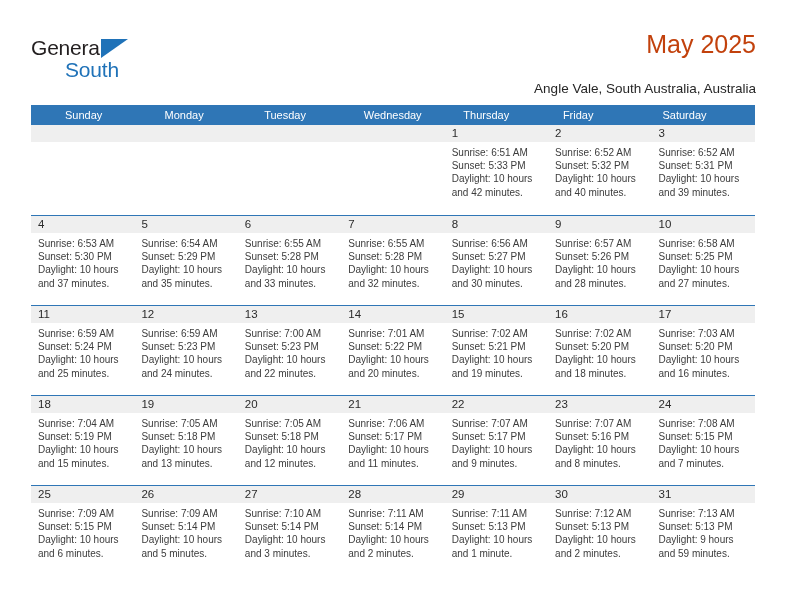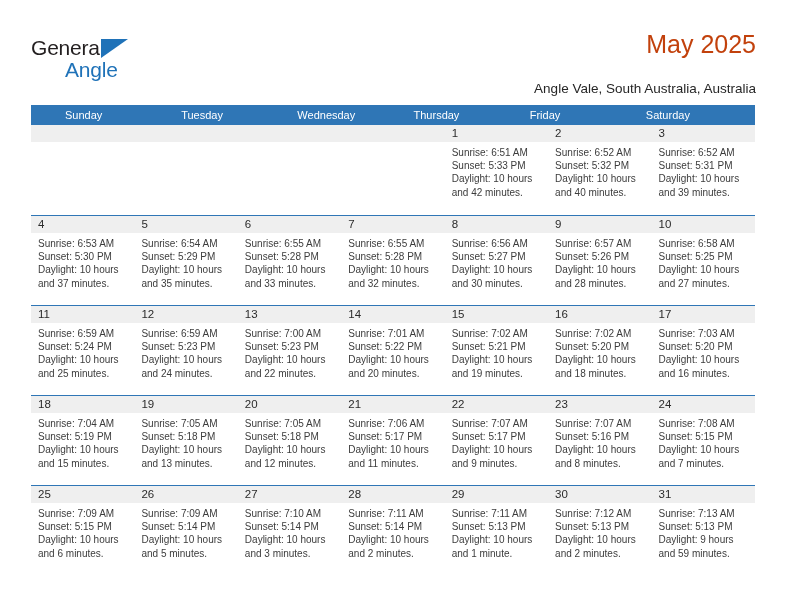--- a/index.html
+++ b/index.html
@@ -136,33 +136,34 @@
 </head>
 <body>
 
 <div class="page">
 
   <div class="top">
 
     <div class="logo">
       <span class="logo-general">General</span>
       <span class="logo-tri"></span>
-      <span class="logo-blue">Angle</span>
+      <span class="logo-blue">South</span>
     </div>
 
     <div class="title-wrap">
       <div class="cal-title">May 2025</div>
       <div class="cal-subtitle">Angle Vale, South Australia, Australia</div>
     </div>
 
   </div>
 
   <div class="calendar">
     <div class="cal-head">
         <div class="hcell">Sunday</div>
+        <div class="hcell">Monday</div>
         <div class="hcell">Tuesday</div>
         <div class="hcell">Wednesday</div>
         <div class="hcell">Thursday</div>
         <div class="hcell">Friday</div>
         <div class="hcell">Saturday</div>
       </div>
     <div class="cal-body">
         <div class="week">
           <div class="day empty">
             <div class="day-num-band"></div>

